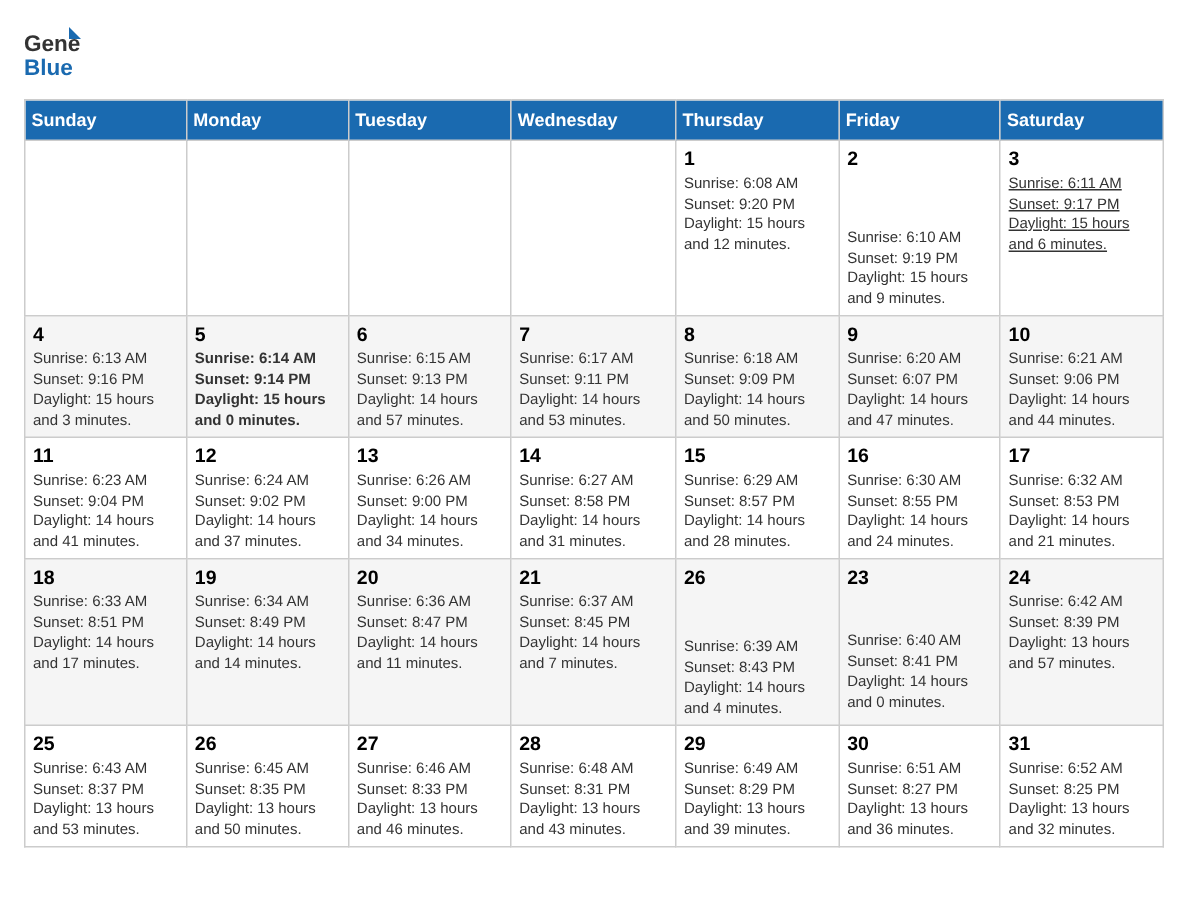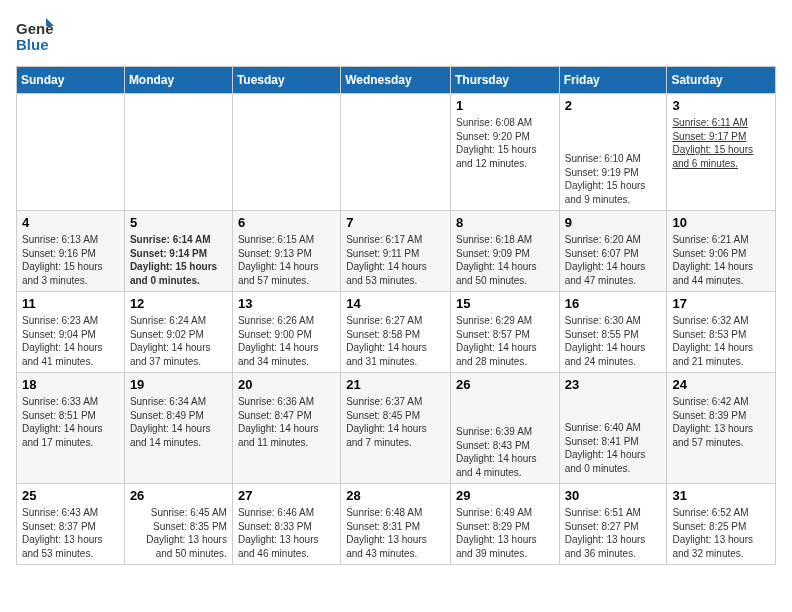--- a/index.html
+++ b/index.html
@@ -289,21 +289,21 @@
       <tr>
         <td>
           <div class="day-number">25</div>
           <div class="day-info" style="white-space: pre-line;">Sunrise: 6:43 AM
 Sunset: 8:37 PM
 Daylight: 13 hours
 and 53 minutes.</div>
         </td>
         <td>
           <div class="day-number">26</div>
-          <div class="day-info" style="white-space: pre-line; text-align: right;">Sunrise: 6:45 AM
+          <div class="day-info" style="white-space: pre-line;">Sunrise: 6:45 AM
 Sunset: 8:35 PM
 Daylight: 13 hours
 and 50 minutes.</div>
         </td>
         <td>
           <div class="day-number">27</div>
           <div class="day-info" style="white-space: pre-line;">Sunrise: 6:46 AM
 Sunset: 8:33 PM
 Daylight: 13 hours
 and 46 minutes.</div>

